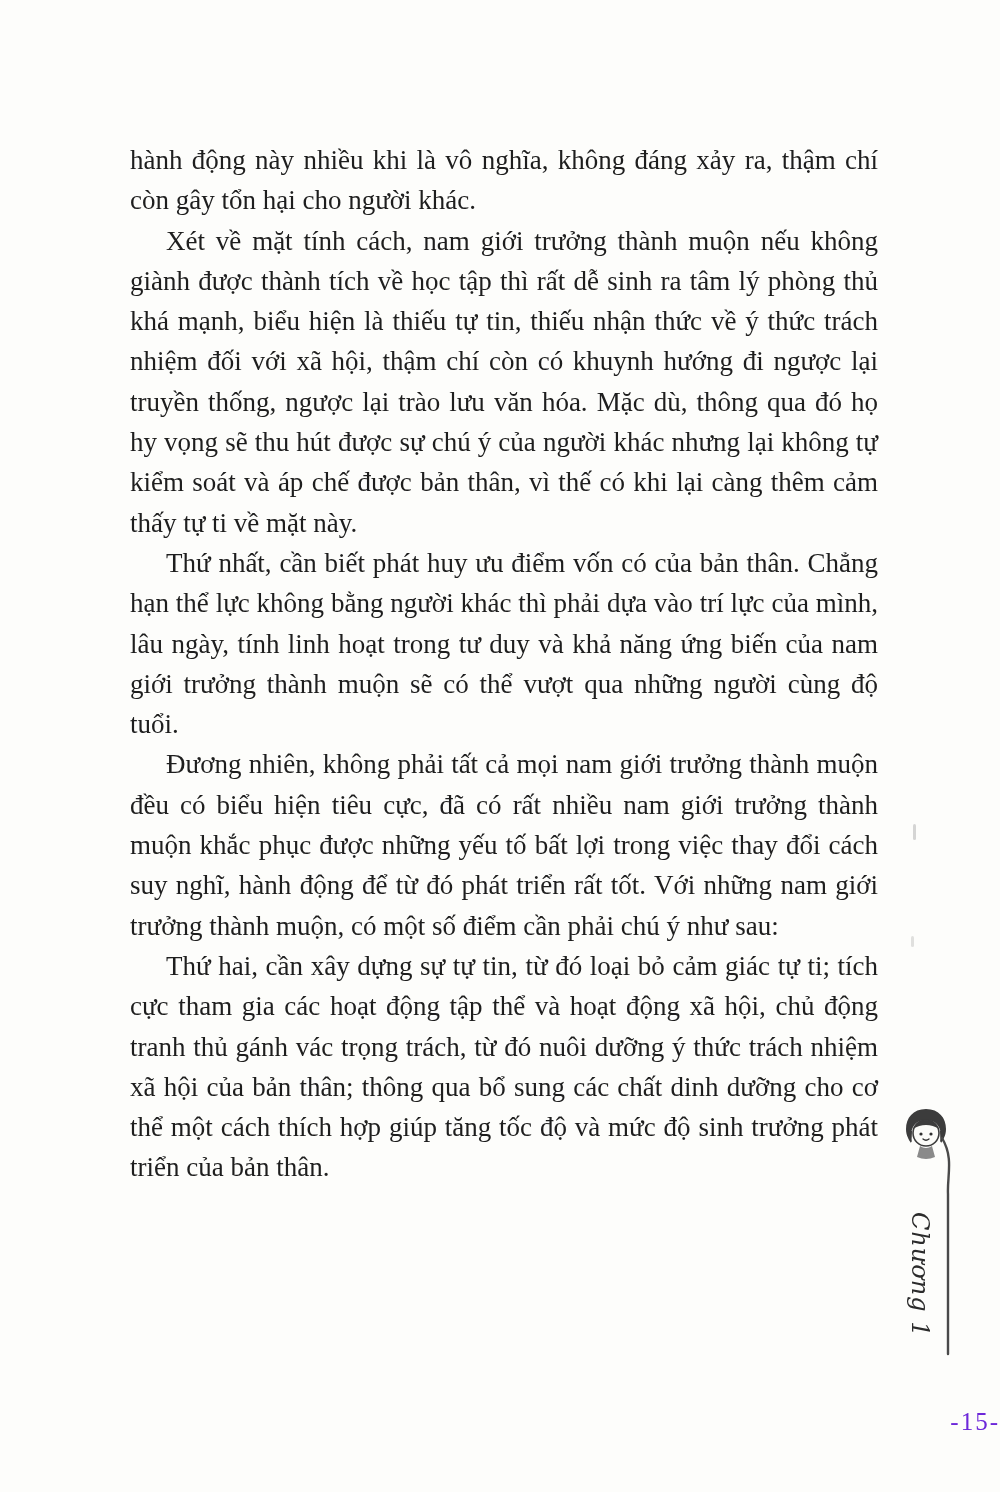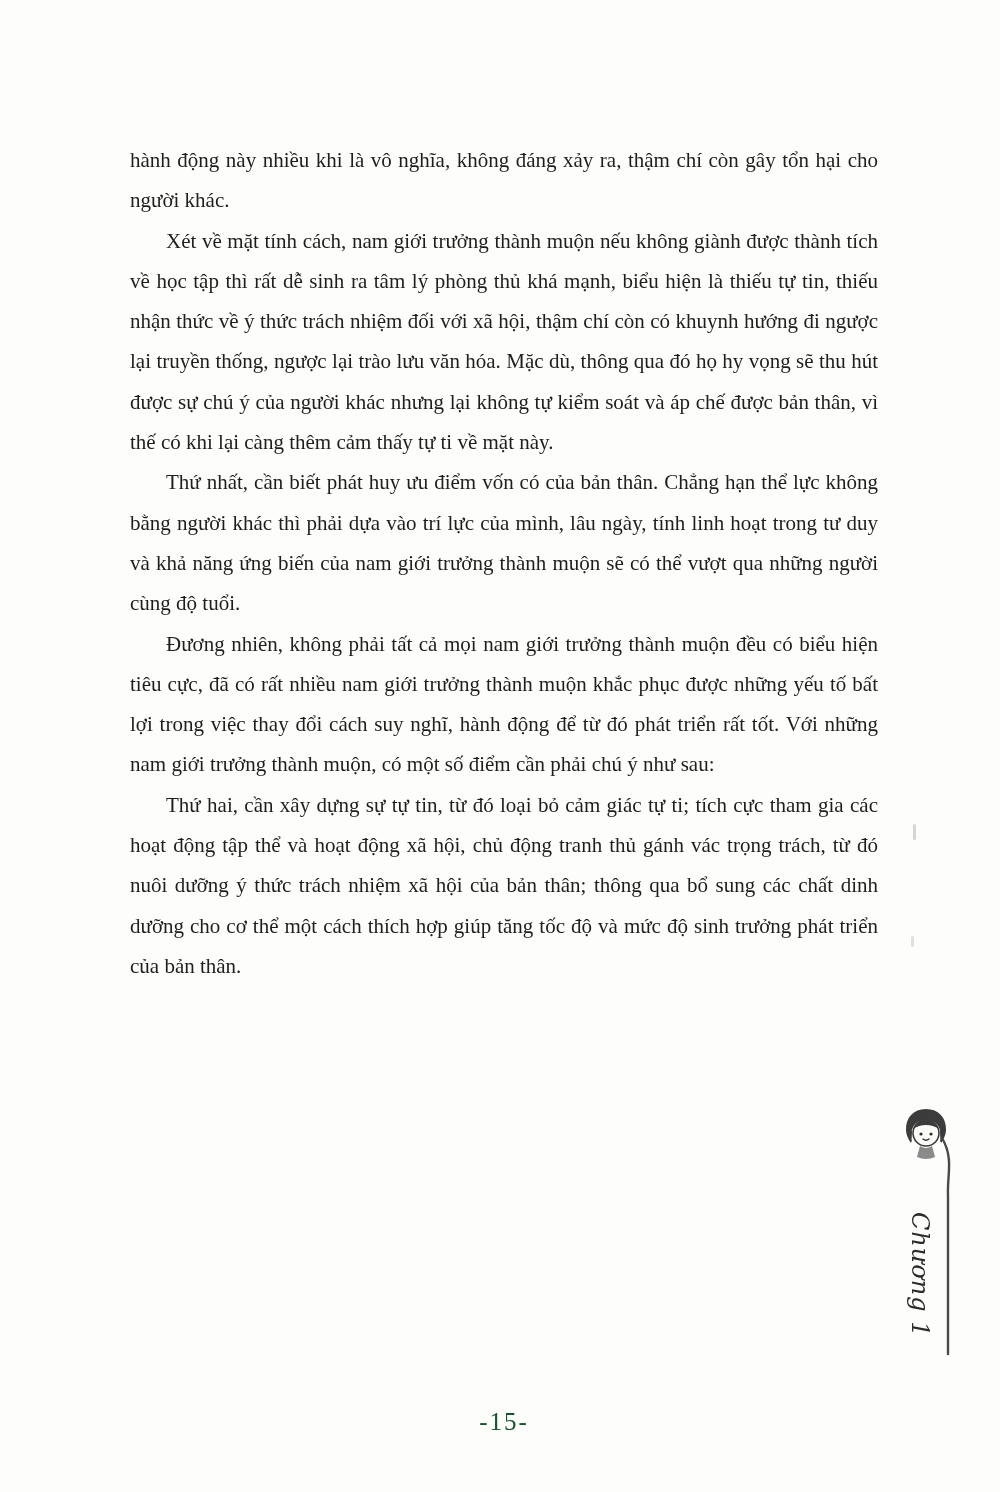--- a/index.html
+++ b/index.html
@@ -14,42 +14,42 @@
     margin: 0 auto;
     background: #fdfdfb;
     color: #1e1e1e;
     overflow: hidden;
   }
   .text-block {
     position: absolute;
     left: 130px;
     top: 140px;
     width: 748px;
-    font-size: 21px;
+    font-size: 27px;
     line-height: 40.3px;
     text-align: justify;
     text-justify: inter-word;
   }
   .text-block p {
     margin: 0;
     padding: 0;
     text-indent: 36px;
   }
   .text-block p.continuation {
     text-indent: 0;
   }
   .page-number {
     position: absolute;
     left: 0;
     right: 0;
     top: 1408px;
-    text-align: center;
+    text-align: right;
     font-size: 25px;
     letter-spacing: 2px;
-    color: #14532d;
+    color: #6d28d9;
     padding-left: 8px;
   }
   .mascot {
     position: absolute;
     left: 903px;
     top: 1108px;
     width: 46px;
     height: 54px;
   }
   .side-line {

